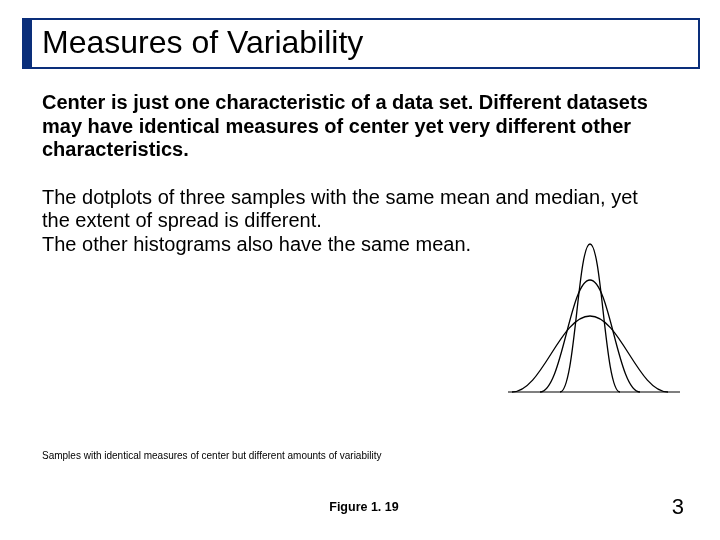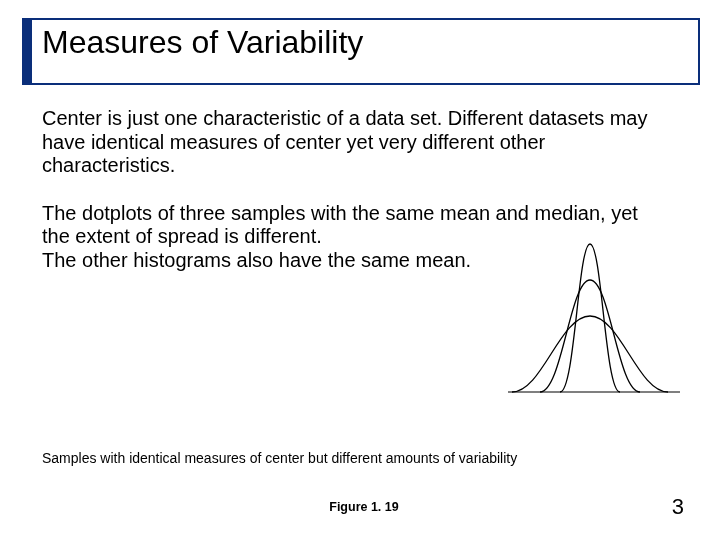--- a/index.html
+++ b/index.html
@@ -9,49 +9,50 @@
     background: #fff;
     font-family: Arial, Helvetica, sans-serif;
     color: #000;
     position: relative;
     overflow: hidden;
   }
   .title-wrap {
     margin: 18px 20px 0 22px;
     border: 2px solid #0a2e7a;
     border-left: 10px solid #0a2e7a;
-    padding: 4px 10px 22px 10px;
+    padding: 4px 10px 6px 10px;
   }
   .title {
     font-size: 32px;
     font-weight: 400;
     letter-spacing: 0;
   }
   .para1 {
     margin: 22px 50px 0 42px;
     font-size: 20px;
     line-height: 1.18;
+    font-weight: bold;
   }
   .para2 {
     margin: 24px 50px 16px 42px;
     font-size: 20px;
     line-height: 1.18;
   }
   .curves {
     position: absolute;
     top: 232px;
     left: 490px;
     width: 200px;
     height: 180px;
   }
   .caption {
     position: absolute;
     left: 42px;
     top: 450px;
-    font-size: 14px;
+    font-size: 10px;
   }
   .figlabel {
     position: absolute;
     left: 0;
     right: 0;
     top: 500px;
     text-align: center;
     font-size: 12.5px;
     font-weight: bold;
     padding-left: 8px;

